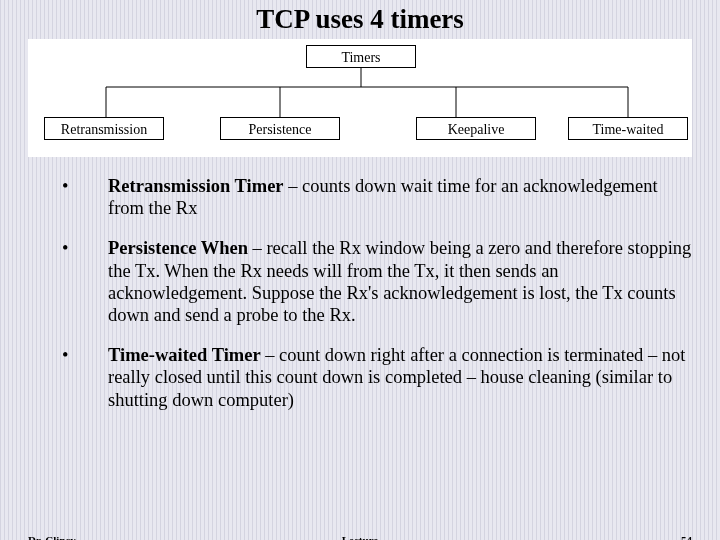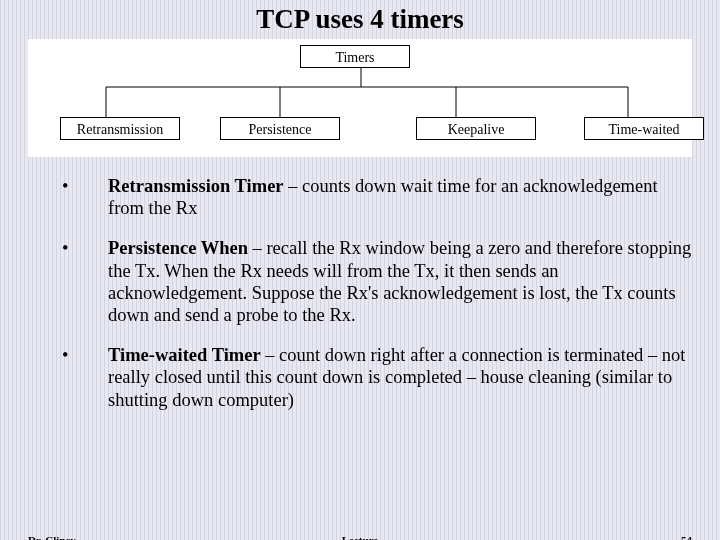--- a/index.html
+++ b/index.html
@@ -38,35 +38,35 @@
   .node {
     position: absolute;
     border: 1px solid #000;
     background: #fff;
     font-size: 14px;
     text-align: center;
     padding: 4px 6px;
     line-height: 1.1;
   }
   .root {
-    left: 272px;
+    left: 278px;
     top: 6px;
     width: 110px;
     height: 23px;
     text-align: center;
   }
   .child {
     top: 78px;
     width: 120px;
     height: 23px;
   }
-  .c0 { left: 32px; }
+  .c0 { left: 16px; }
   .c1 { left: 192px; }
   .c2 { left: 368px; margin-left: 20px; }
-  .c3 { left: 540px; margin-left: 16px; }
+  .c3 { left: 540px; }
   svg.connectors {
     position: absolute;
     left: 0;
     top: 0;
     width: 100%;
     height: 100%;
     pointer-events: none;
   }
   .bullets {
     font-size: 18.5px;

